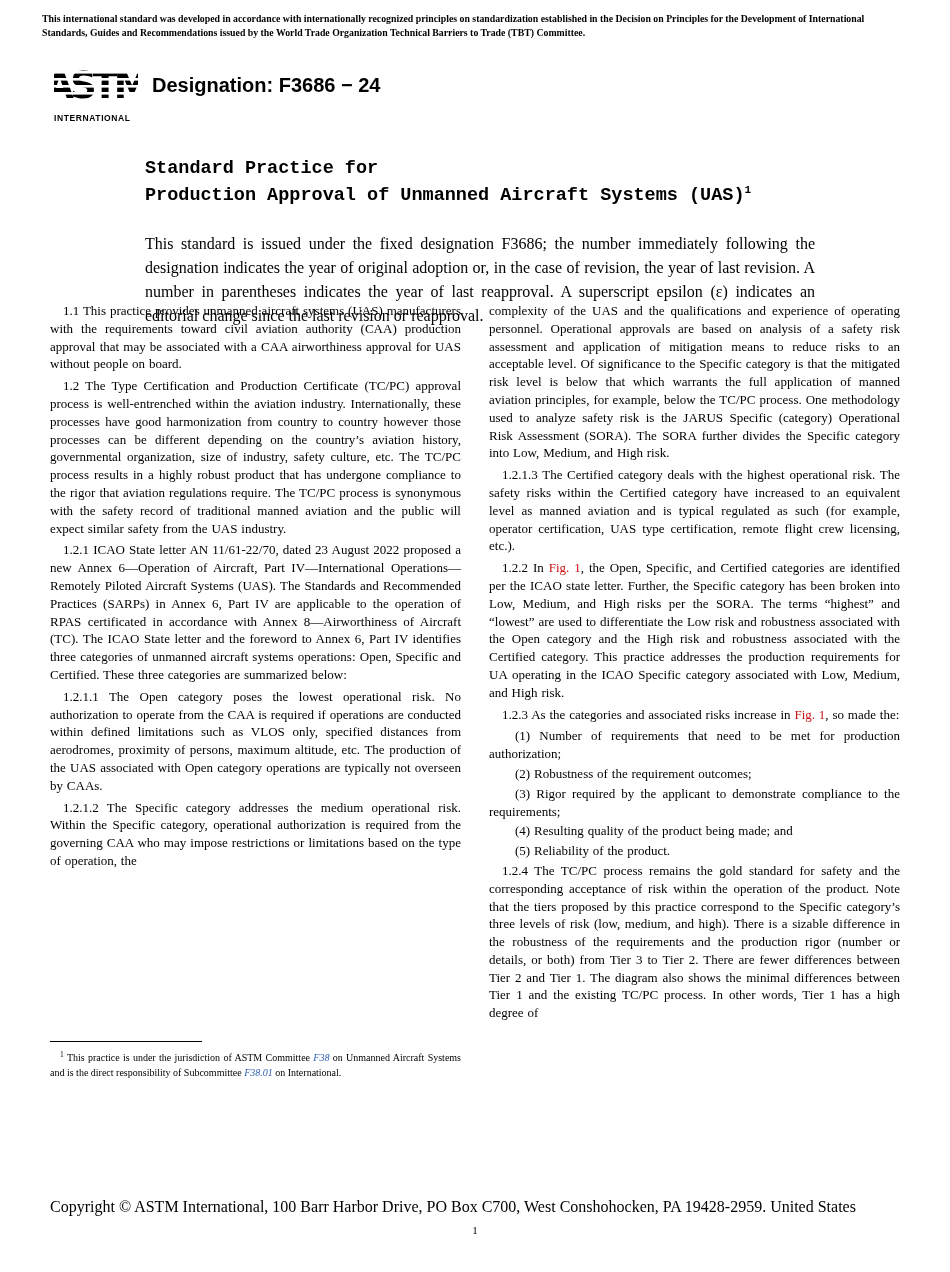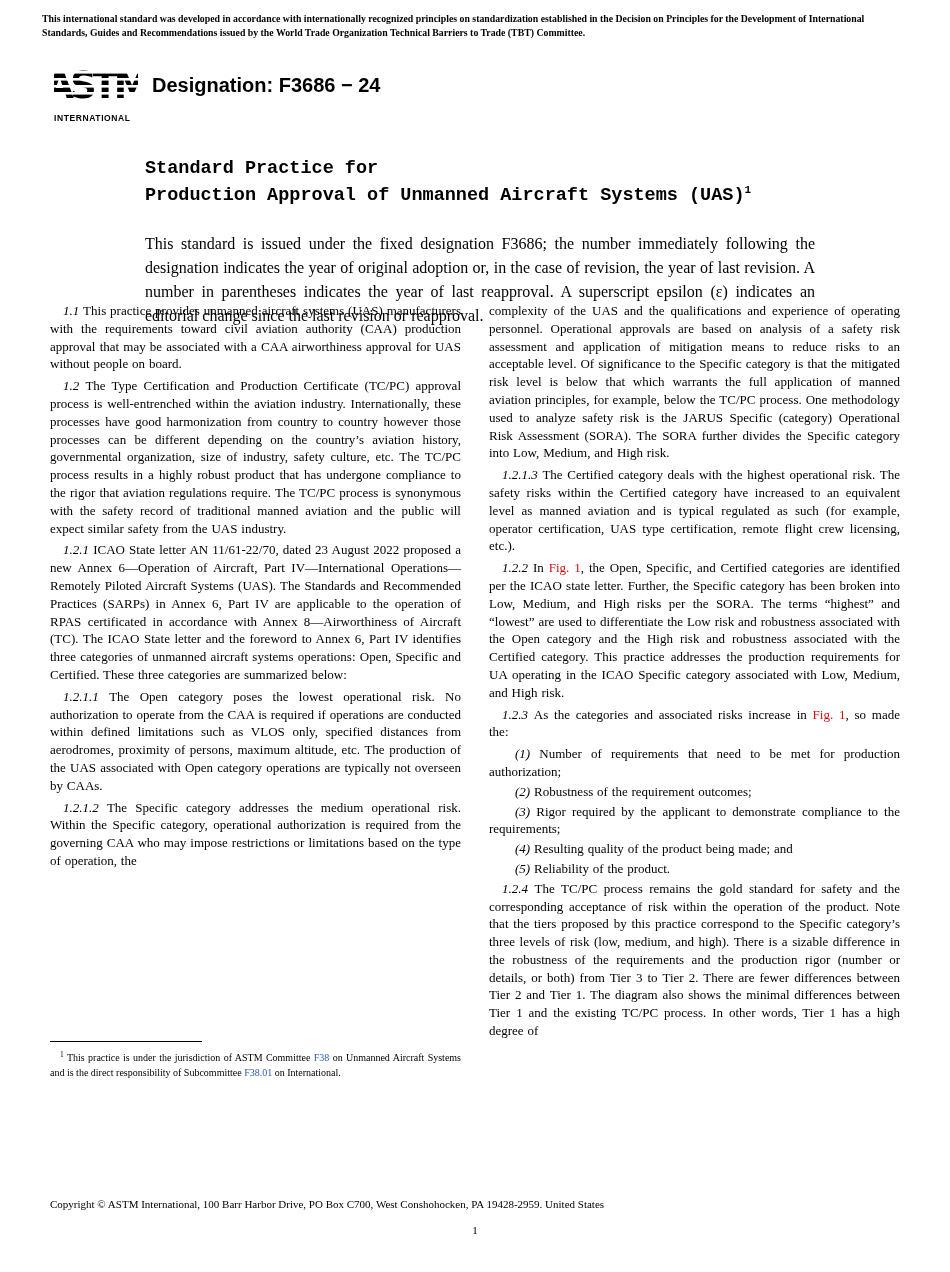--- a/index.html
+++ b/index.html
@@ -36,32 +36,32 @@
   }
   .columns {
     position:absolute; top:302px; left:50px; width:850px;
     display:flex; gap:28px;
   }
   .col { width:411px; font-size:13px; line-height:17.8px; text-align:justify; word-spacing:0.6px; }
   .sec-heading { font-size:13.2px; font-weight:bold; margin:0 0 9px 0; }
   .para { margin:0 0 4px 0; text-indent:13px; }
   .para.noindent { text-indent:0; }
   .para.item { text-indent:26px; margin-bottom:2px; }
-  .it { font-style:italic; }
+  .it { }
   .figref { color:var(--fig-red); }
-  .weblink { color:var(--link-blue); }
+  .weblink { color:var(--link-blue);font-style:italic; }
   .sup { vertical-align:super; font-size:8px; }
   .footnote {
     position:absolute; left:50px; top:1041px; width:411px;
     font-size:10px; line-height:1.5; text-align:justify;
   }
   .footnote-rule { width:152px; border-top:1px solid #000; margin-bottom:7px; }
   .fn-para { margin:0; text-indent:10px; }
   .fn-para .sup { font-size:7.5px; }
-  .copyright { position:absolute; left:50px; top:1198px; font-size:11px; }
+  .copyright { position:absolute; left:50px; top:1198px; font-size:16px; }
   .page-number { position:absolute; left:0; right:0; top:1224px; text-align:center; font-size:11px; }
 </style>
 </head>
 <body>
 
 <div class="top-notice">This international standard was developed in accordance with internationally recognized principles on standardization established in the Decision on Principles for the Development of International Standards, Guides and Recommendations issued by the World Trade Organization Technical Barriers to Trade (TBT) Committee.</div>
 
 <div class="masthead">
   <div class="logo-block">
     <svg width="84" height="50" viewBox="0 0 84 50" aria-hidden="true">

